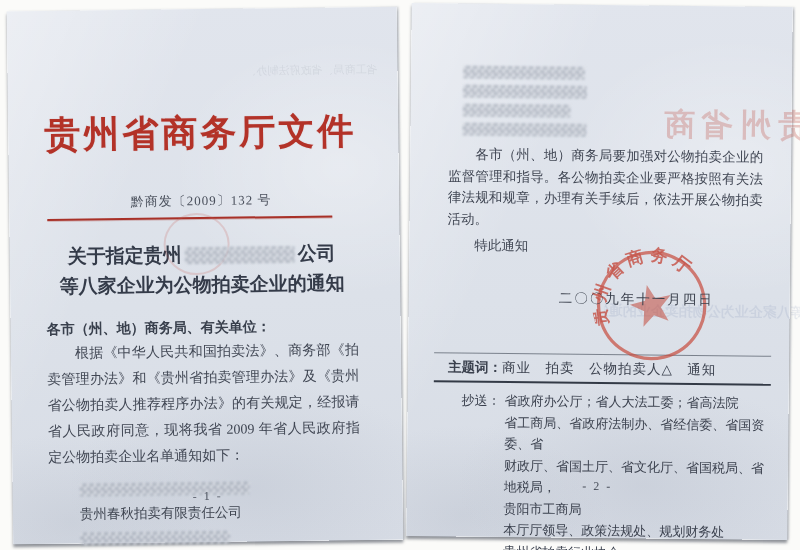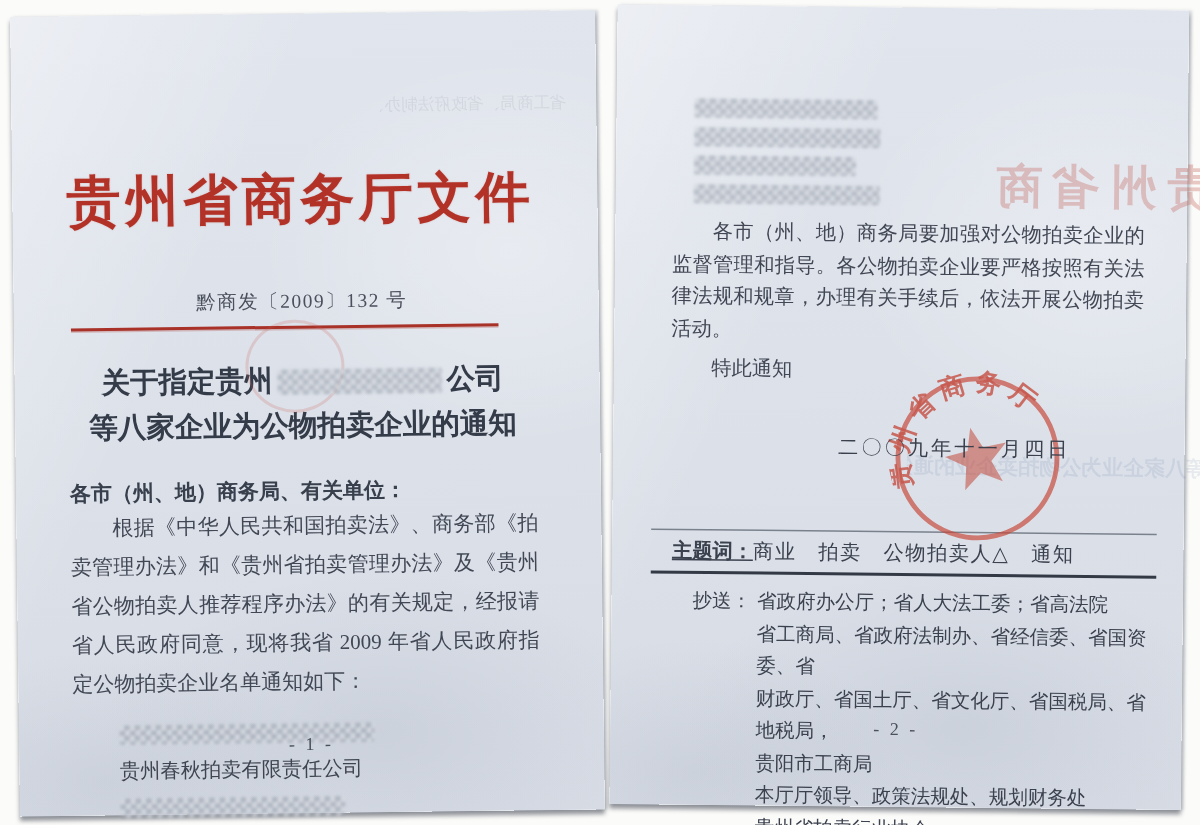--- a/index.html
+++ b/index.html
@@ -60,21 +60,21 @@
   .seal-svg{position:absolute;left:146px;top:-10px;transform:rotate(-14deg);opacity:.88;}
   .seal-date{
     position:absolute;left:112px;top:34px;width:230px;
     font-size:13.5px;letter-spacing:2px;color:#3a404c;white-space:nowrap;
   }
 
   .record-block{margin:4px -10px 0 -12px;font-size:13.5px;color:#3b414e;}
   .rule-thin{height:0;border-top:1px solid rgba(90,97,110,.75);}
   .rule-thick{height:0;border-top:2.5px solid #333a46;}
   .subject-row{padding:5px 0 4px 14px;}
-  .subject-label{font-weight:bold;text-decoration:underline;}
+  .subject-label{font-weight:bold;}
   .subject-value{letter-spacing:1px;}
   .cc-block{display:flex;padding:7px 0 6px 28px;line-height:21.5px;font-size:13px;}
   .cc-label{white-space:nowrap;}
   .cc-lines{margin-left:4px;}
 
   
   .bleed-red{
     position:absolute;top:98px;left:166px;width:232px;
     font-size:31px;font-weight:bold;letter-spacing:7px;
     color:#c0564d;opacity:.30;transform:scaleX(-1);

